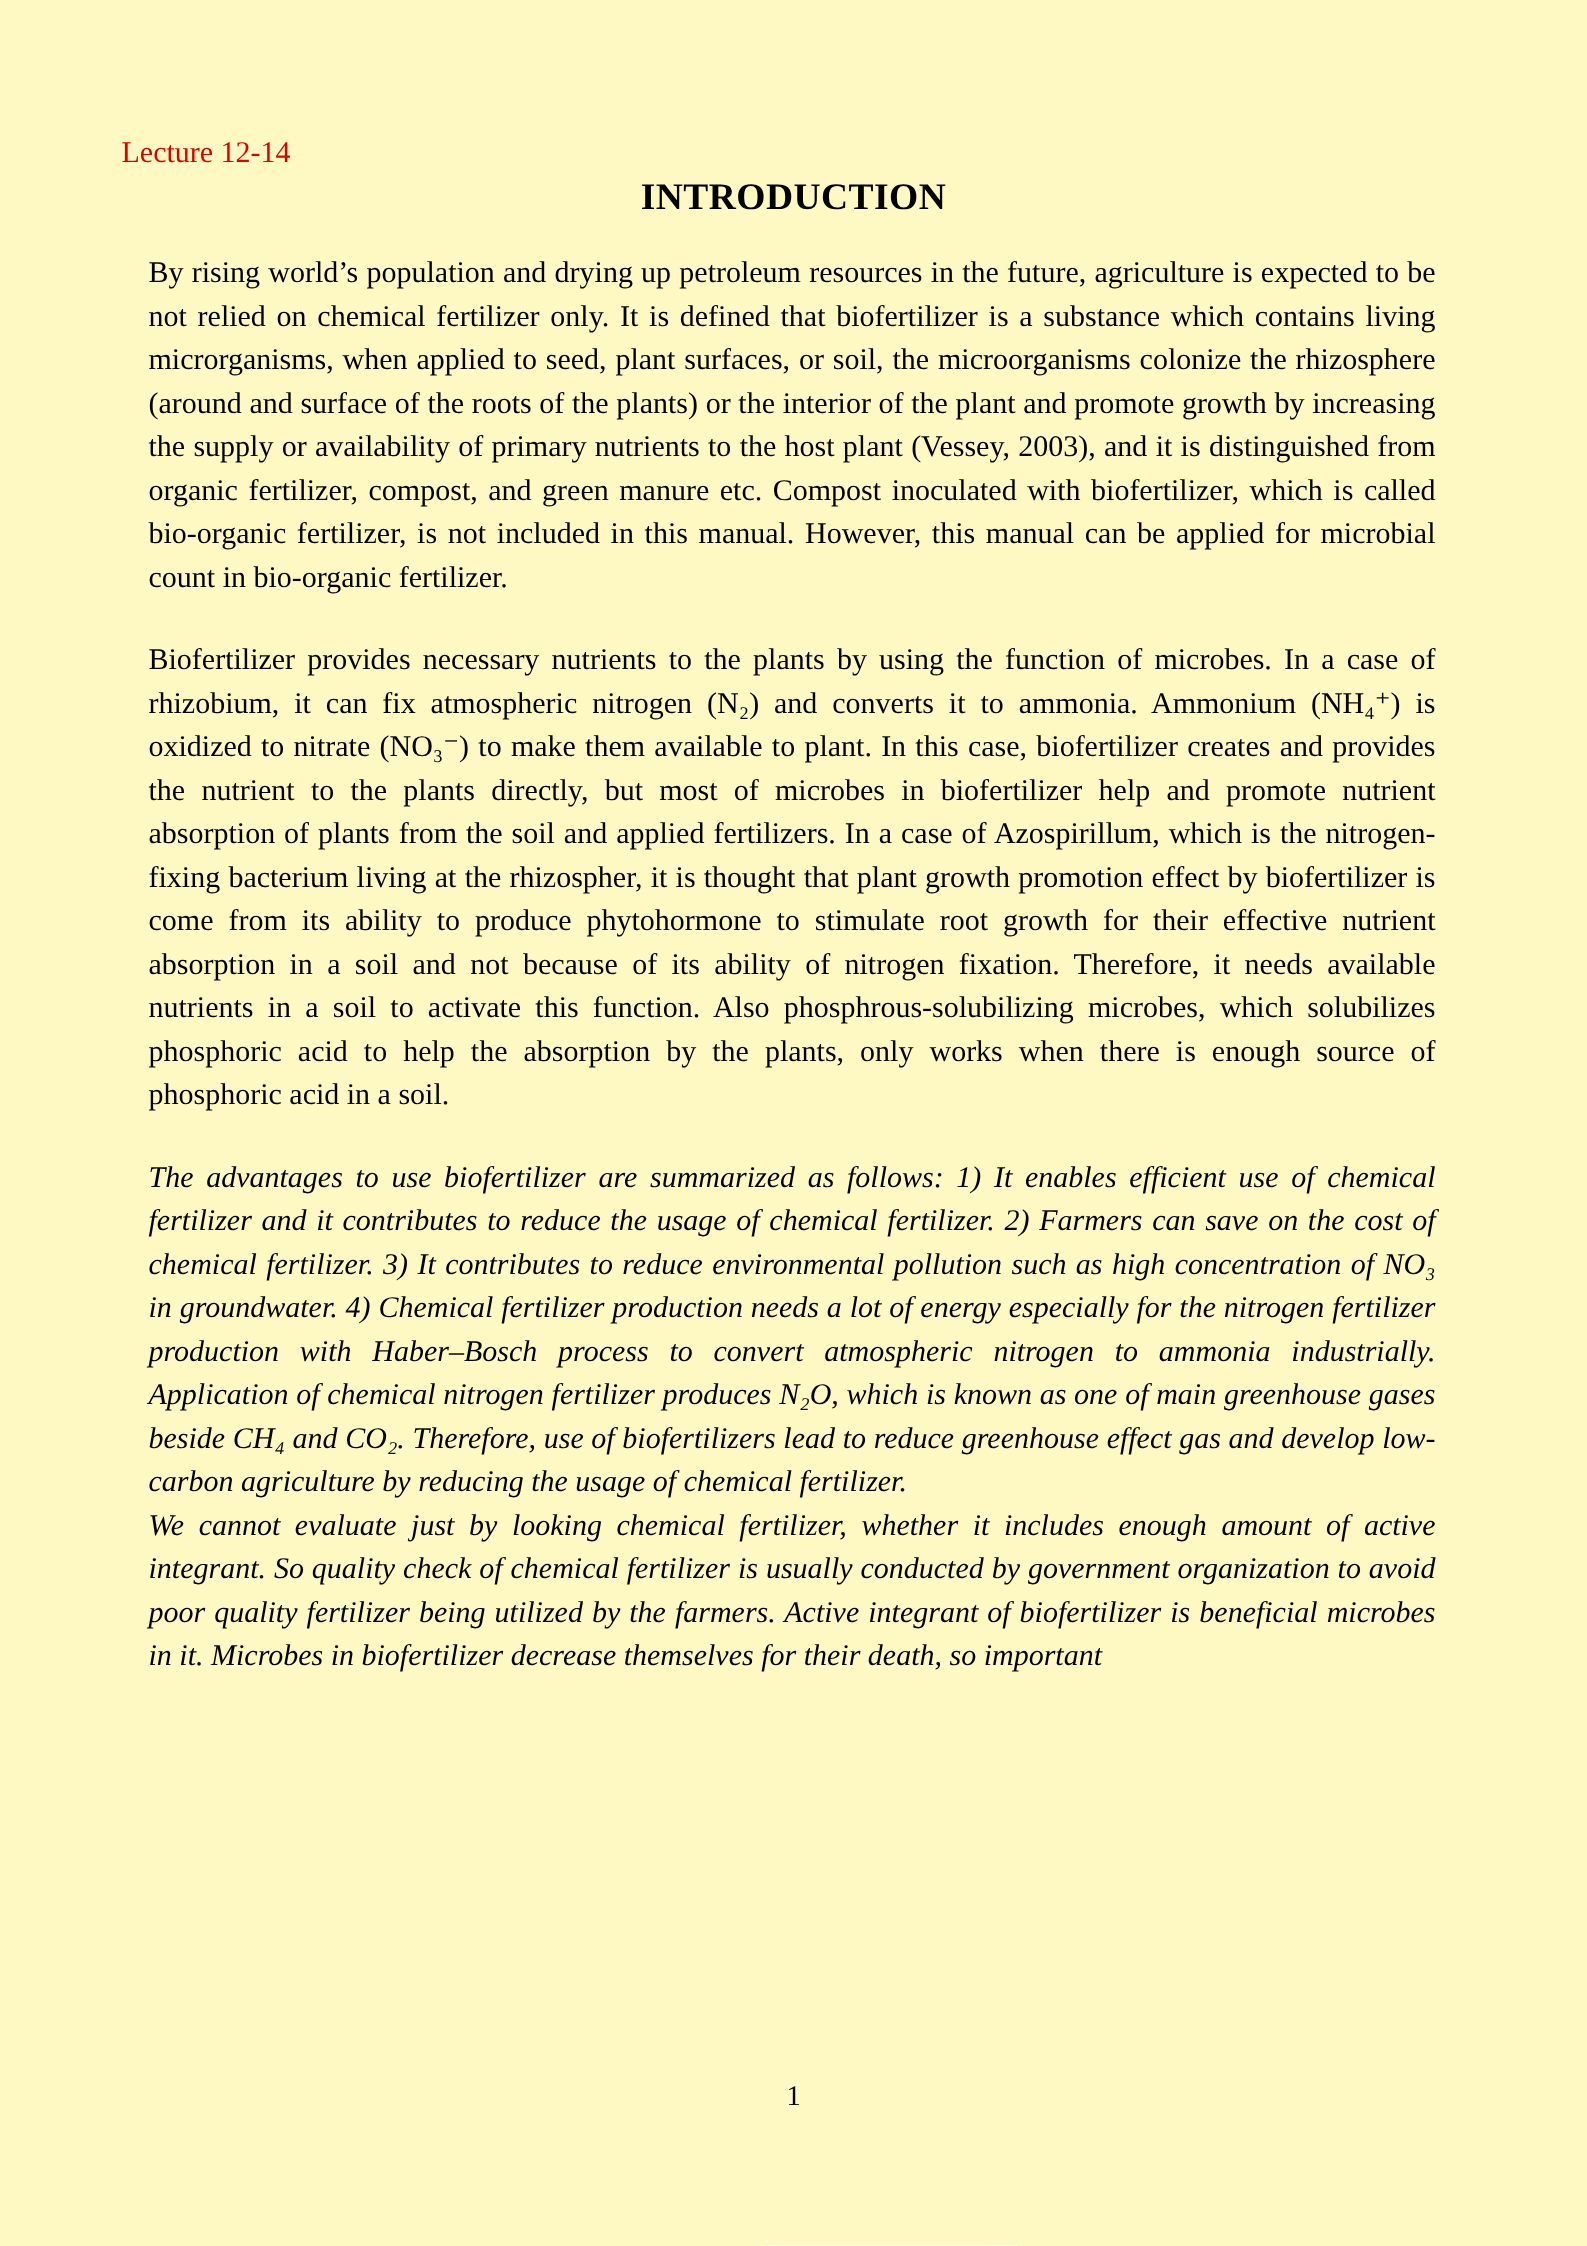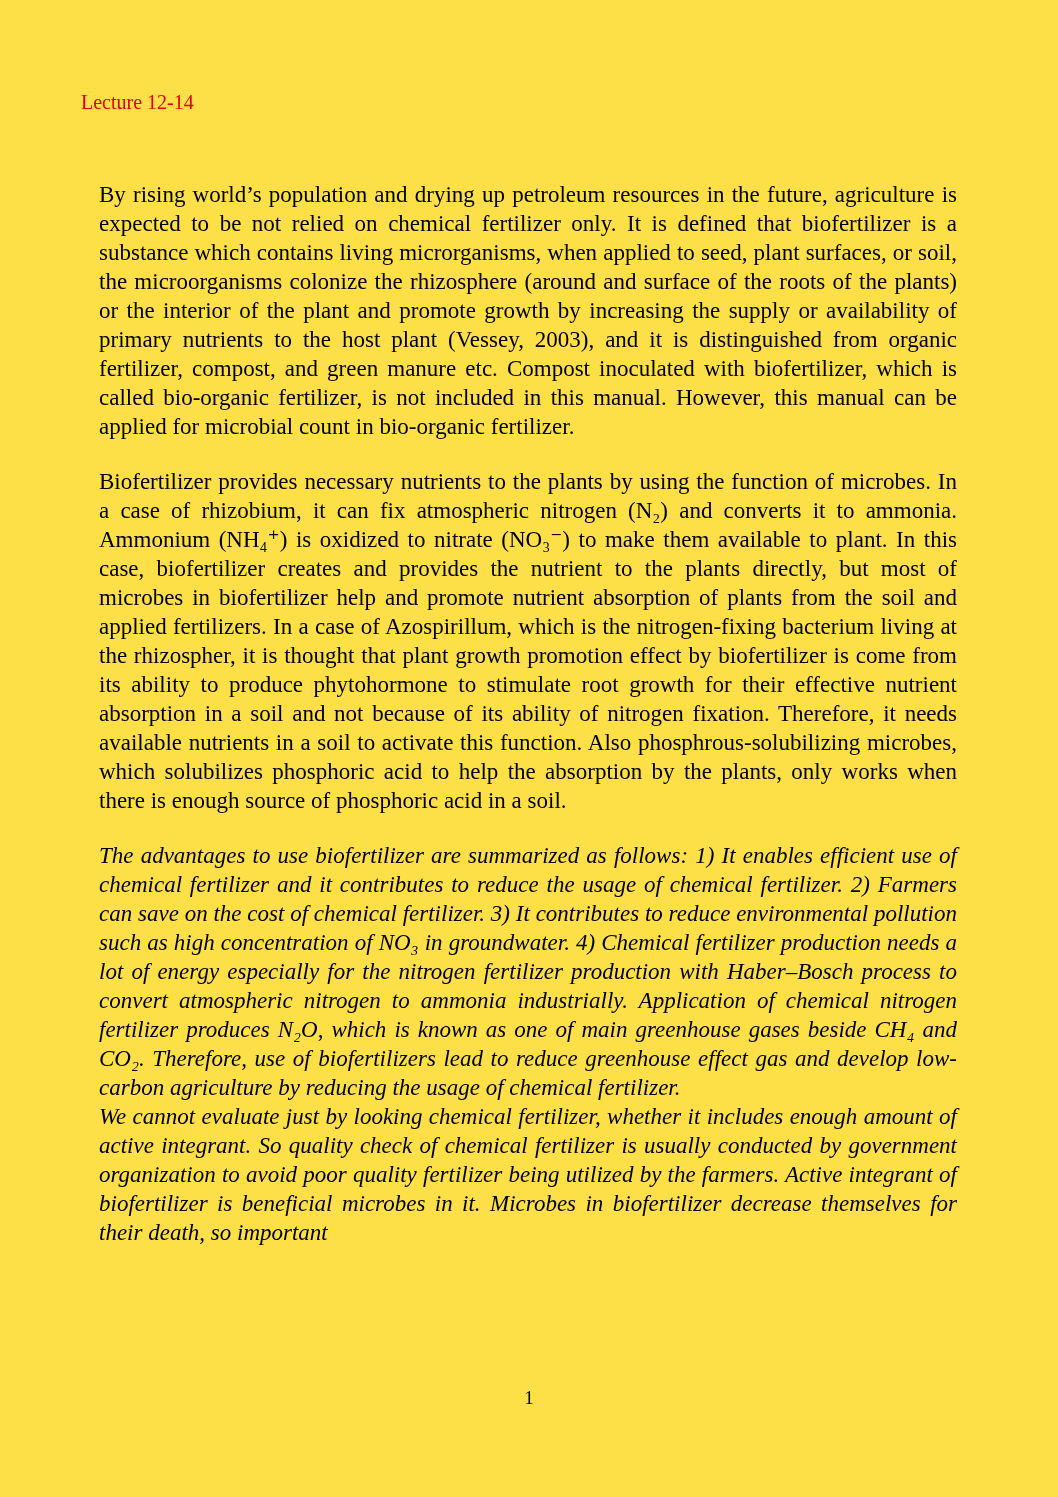--- a/index.html
+++ b/index.html
@@ -4,21 +4,21 @@
 <style>
   html, body {
     margin: 0;
     padding: 0;
     background: #ffffff;
   }
   .page {
     position: relative;
     width: 1058px;
     height: 1497px;
-    background: #fde047;
+    background: #fef9c3;
     font-family: "Liberation Serif", "DejaVu Serif", serif;
     color: #000000;
     overflow: hidden;
   }
   .lecture-label {
     position: absolute;
     left: 81px;
     top: 88px;
     font-size: 20px;
     line-height: 29px;
@@ -31,23 +31,23 @@
     right: 0;
     top: 118px;
     text-align: center;
     font-size: 25px;
     font-weight: bold;
     letter-spacing: 0.3px;
   }
   .content {
     position: absolute;
     left: 99px;
-    top: 180px;
+    top: 168px;
     width: 858px;
-    font-size: 23px;
+    font-size: 20px;
     line-height: 29px;
     text-align: justify;
   }
   .para {
     margin: 0 0 26px 0;
   }
   .para.tight {
     margin: 0;
     font-style: italic;
   }
@@ -61,20 +61,21 @@
     line-height: 29px;
   }
 </style>
 </head>
 <body>
 
 <div class="page">
 
   <div class="lecture-label">Lecture 12-14</div>
 
+  <div class="page-title">INTRODUCTION</div>
 
   <div class="content">
     <p class="para">By rising world’s population and drying up petroleum resources in the future, agriculture is expected to be not relied on chemical fertilizer only. It is defined that biofertilizer is a substance which contains living microrganisms, when applied to seed, plant surfaces, or soil, the microorganisms colonize the rhizosphere (around and surface of the roots of the plants) or the interior of the plant and promote growth by increasing the supply or availability of primary nutrients to the host plant (Vessey, 2003), and it is distinguished from organic fertilizer, compost, and green manure etc. Compost inoculated with biofertilizer, which is called bio-organic fertilizer, is not included in this manual. However, this manual can be applied for microbial count in bio-organic fertilizer.</p>
     <p class="para">Biofertilizer provides necessary nutrients to the plants by using the function of microbes. In a case of rhizobium, it can fix atmospheric nitrogen (N₂) and converts it to ammonia. Ammonium (NH₄⁺) is oxidized to nitrate (NO₃⁻) to make them available to plant. In this case, biofertilizer creates and provides the nutrient to the plants directly, but most of microbes in biofertilizer help and promote nutrient absorption of plants from the soil and applied fertilizers. In a case of Azospirillum, which is the nitrogen-fixing bacterium living at the rhizospher, it is thought that plant growth promotion effect by biofertilizer is come from its ability to produce phytohormone to stimulate root growth for their effective nutrient absorption in a soil and not because of its ability of nitrogen fixation. Therefore, it needs available nutrients in a soil to activate this function. Also phosphrous-solubilizing microbes, which solubilizes phosphoric acid to help the absorption by the plants, only works when there is enough source of phosphoric acid in a soil.</p>
     <p class="para tight">The advantages to use biofertilizer are summarized as follows: 1) It enables efficient use of chemical fertilizer and it contributes to reduce the usage of chemical fertilizer. 2) Farmers can save on the cost of chemical fertilizer. 3) It contributes to reduce environmental pollution such as high concentration of NO₃ in groundwater. 4) Chemical fertilizer production needs a lot of energy especially for the nitrogen fertilizer production with Haber–Bosch process to convert atmospheric nitrogen to ammonia industrially. Application of chemical nitrogen fertilizer produces N₂O, which is known as one of main greenhouse gases beside CH₄ and CO₂. Therefore, use of biofertilizers lead to reduce greenhouse effect gas and develop low-carbon agriculture by reducing the usage of chemical fertilizer.</p>
     <p class="para tight">We cannot evaluate just by looking chemical fertilizer, whether it includes enough amount of active integrant. So quality check of chemical fertilizer is usually conducted by government organization to avoid poor quality fertilizer being utilized by the farmers. Active integrant of biofertilizer is beneficial microbes in it. Microbes in biofertilizer decrease themselves for their death, so important</p>
   </div>
 
   <div class="page-number">1</div>
 

